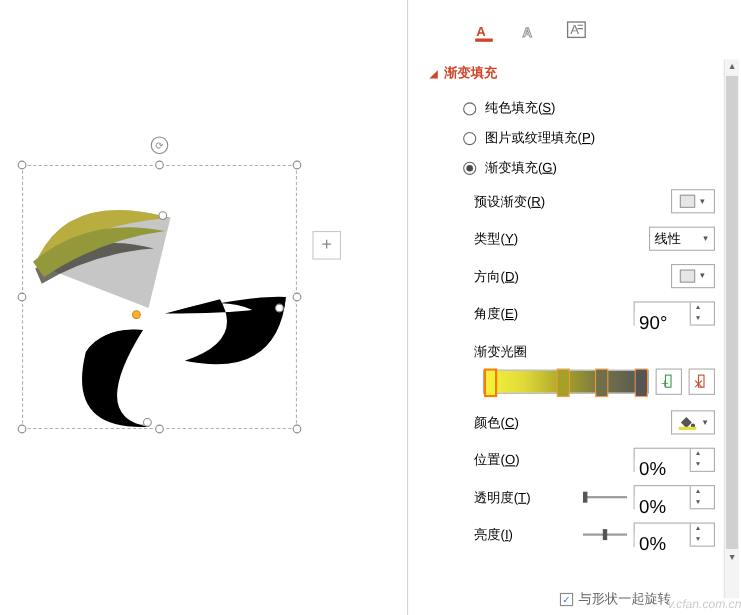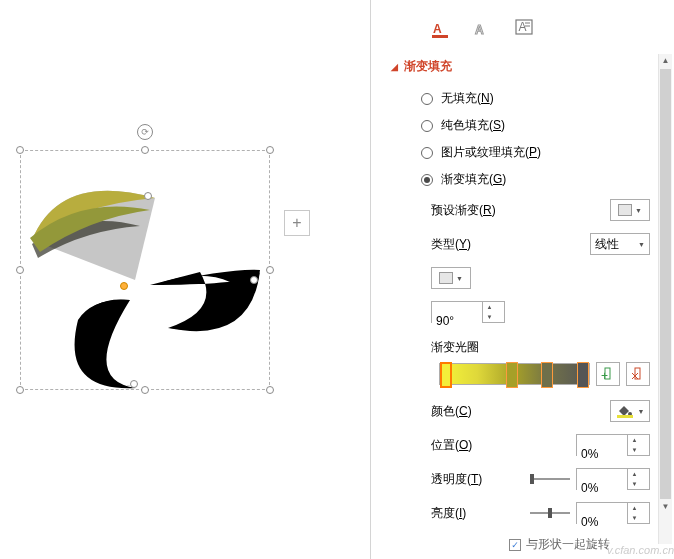--- a/index.html
+++ b/index.html
@@ -16,21 +16,21 @@
   .radio.checked::after { content:""; width: 6px; height: 6px; background:#4a4a4a; border-radius:50%; }
   .radio-label u { text-decoration: underline; }
   .field-row { display:flex; align-items:center; justify-content:space-between; padding: 6px 10px 6px 40px; gap:6px; }
   .field-label { flex:1; }
   .swatchbtn { width: 40px; height:22px; border:1px solid #adadad; background:#fff; display:flex; align-items:center; justify-content:center; gap:3px; cursor:pointer; }
   .swatchbtn .sw { width:14px; height:12px; border:1px solid #999; background:#e6e6e6; }
   .swatchbtn .caret { font-size:7px; color:#555; }
   .selectbox { width:60px; height:22px; border:1px solid #adadad; background:#fff; display:flex; align-items:center; padding:0 4px; justify-content:space-between; cursor:pointer; }
   .selectbox .caret { font-size:7px; color:#555; }
   .spinbox { display:flex; align-items:center; border:1px solid #adadad; background:#fff; height:22px; width:74px; }
-  .spinbox input { border:none; width:50px; padding:0 4px; outline:none; font-size:12px;margin-top:18px; }
+  .spinbox input { border:none; width:50px; padding:0 4px; outline:none; font-size:17px;margin-top:18px; }
   .spinbox .arrows { width:14px; display:flex; flex-direction:column; border-left:1px solid #adadad; }
   .spinbox .arrows span { height:10px; font-size:6px; text-align:center; line-height:10px; cursor:pointer; color:#555; }
   .gradient-label { padding: 10px 0 6px 40px; }
   .gradient-row { display:flex; align-items:center; gap:6px; padding: 0 10px 8px 48px; }
   .gradient-track { position:relative; flex:1; height:22px; border:1px solid #adadad; background: linear-gradient(90deg, #f7f63a 0%, #dfd83a 25%, #a6a028 50%, #6f6f4a 75%, #555 100%); }
   .gstop { position:absolute; top:-2px; width:12px; height:26px; border:1px solid #ff9a3c; background:#fff; transform:translateX(-50%); cursor:pointer; }
   .gstop.sel { border:2px solid #ff7b00; }
   .gstop .inner { width:100%; height:100%; }
   .gbtn { width:24px; height:24px; border:1px solid #adadad; background:#fff; display:flex; align-items:center; justify-content:center; cursor:pointer; }
   .slider-mini { width:40px; height:18px; display:flex; align-items:center; }
@@ -119,24 +119,20 @@
   </div>
 
   <div class="section">
     <div class="section-header">
       <span class="tri">◢</span>
       <span>渐变填充</span>
     </div>
 
     <div class="radio-row">
       <span class="radio"></span>
-      <span class="radio-label"><span>无填充</span>(<u>N</u>)</span>
-    </div>
-    <div class="radio-row">
-      <span class="radio"></span>
       <span class="radio-label"><span>纯色填充</span>(<u>S</u>)</span>
     </div>
     <div class="radio-row">
       <span class="radio"></span>
       <span class="radio-label"><span>图片或纹理填充</span>(<u>P</u>)</span>
     </div>
     <div class="radio-row">
       <span class="radio checked"></span>
       <span class="radio-label"><span>渐变填充</span>(<u>G</u>)</span>
     </div>
@@ -151,27 +147,29 @@
 
     <div class="field-row">
       <span class="field-label"><span>类型</span>(<u>Y</u>)</span>
       <div class="selectbox">
           <span>线性</span>
           <span class="caret">▼</span>
         </div>
     </div>
 
     <div class="field-row">
+      <span class="field-label"><span>方向</span>(<u>D</u>)</span>
       <div class="swatchbtn">
           <span class="sw"></span>
           <span class="caret">▼</span>
         </div>
     </div>
 
     <div class="field-row">
+      <span class="field-label"><span>角度</span>(<u>E</u>)</span>
       <div class="spinbox">
         <input value="90°" style="">
         <div class="arrows">
             <span>▲</span>
             <span>▼</span>
           </div>
       </div>
     </div>
 
     <div class="gradient-label">渐变光圈</div>

